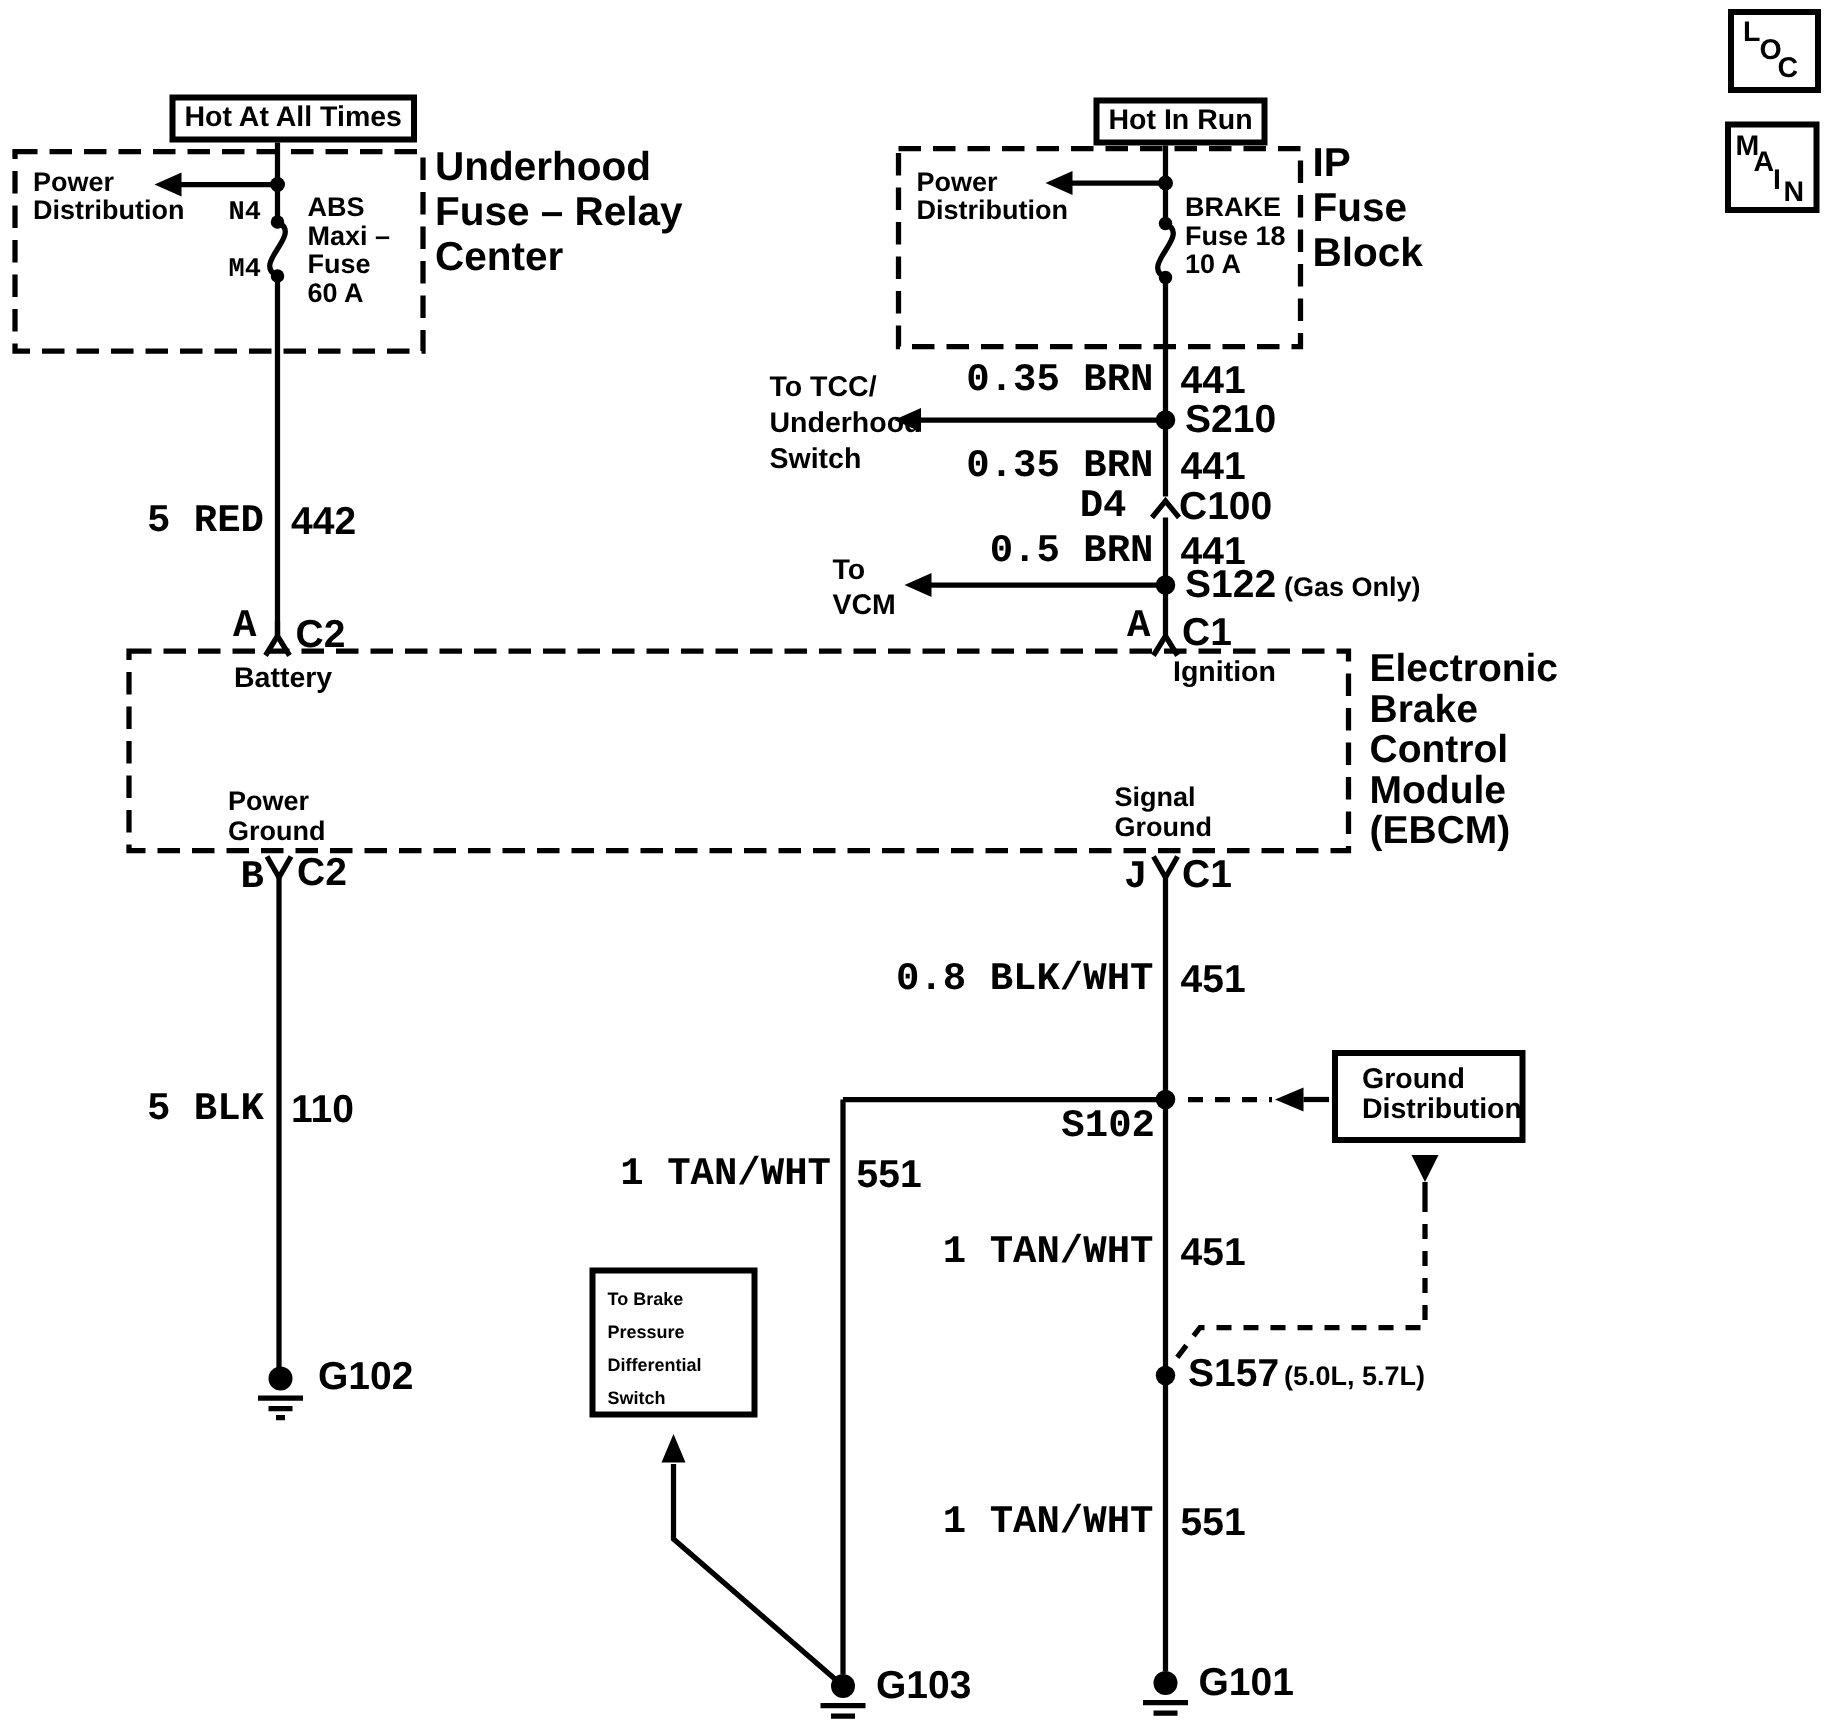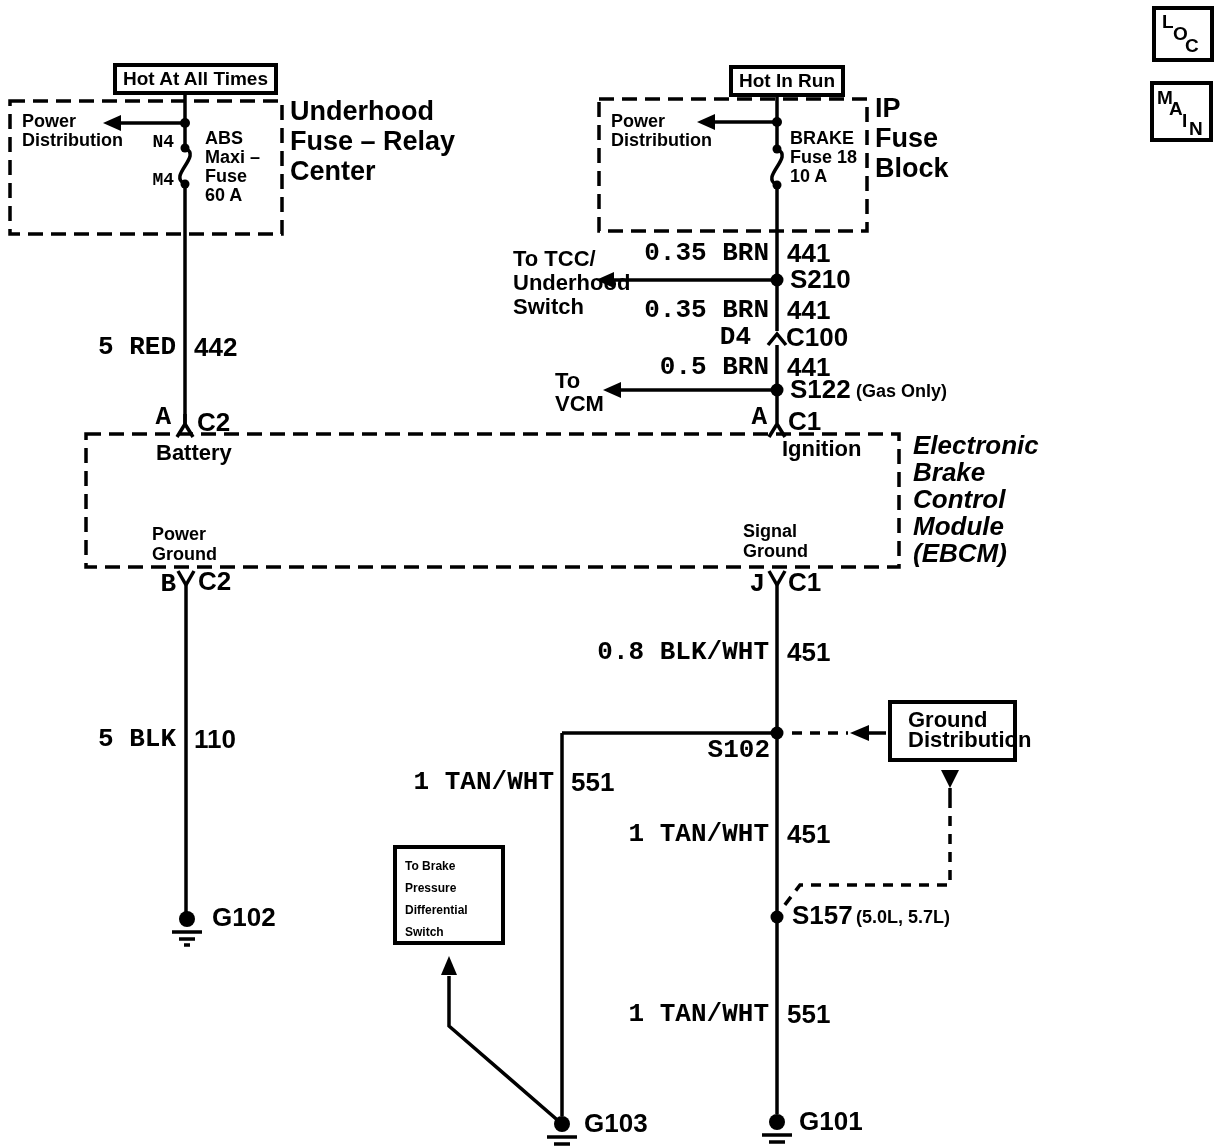--- a/index.html
+++ b/index.html
@@ -2,25 +2,25 @@
 <html><head>
 <meta charset="utf-8">
 <style>
   html,body{margin:0;padding:0;background:#ffffff;}
   #canvas{position:relative;width:1232px;height:1148px;background:#ffffff;overflow:hidden;
           font-family:"Liberation Sans","DejaVu Sans",sans-serif;}
   #art{position:absolute;left:0;top:0;}
   .txt{position:absolute;font-weight:700;color:#000;white-space:nowrap;}
   .s26{font-size:26px;line-height:27px;}
   .s27{font-size:27px;line-height:30px;}
-  .s19{font-size:22px;line-height:24px;}
+  .s19{font-size:19px;line-height:24px;}
   .s18{font-size:18px;line-height:19px;}
   .lh20{line-height:20px;}
   .lh23{line-height:23px;}
-  .lh27{line-height:27px;font-style:italic;}
+  .lh27{line-height:27px;}
   .ra{transform:translateX(-100%);font-family:Liberation Mono, monospace;}
   .hotbox{position:absolute;border:4px solid #000;background:#fff;color:#000;
           font:700 19px/22px "Liberation Sans","DejaVu Sans",sans-serif;padding:1px 6px;white-space:nowrap;}
   .refbox{position:absolute;border:4px solid #000;background:#fff;color:#000;box-sizing:border-box;}
   .tagbox{position:absolute;border:4px solid #000;background:#fff;box-sizing:border-box;}
   .tagbox span{position:absolute;font:700 19px/19px "Liberation Sans","DejaVu Sans",sans-serif;color:#000;}
 </style>
 </head>
 <body>
 

